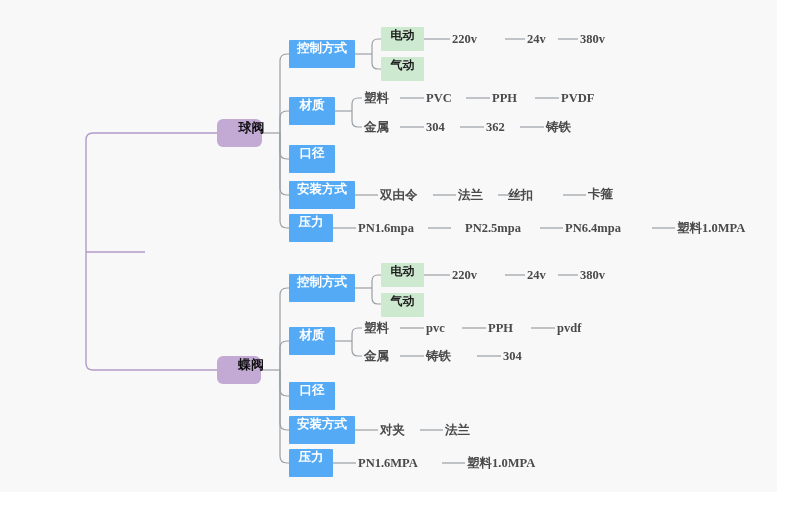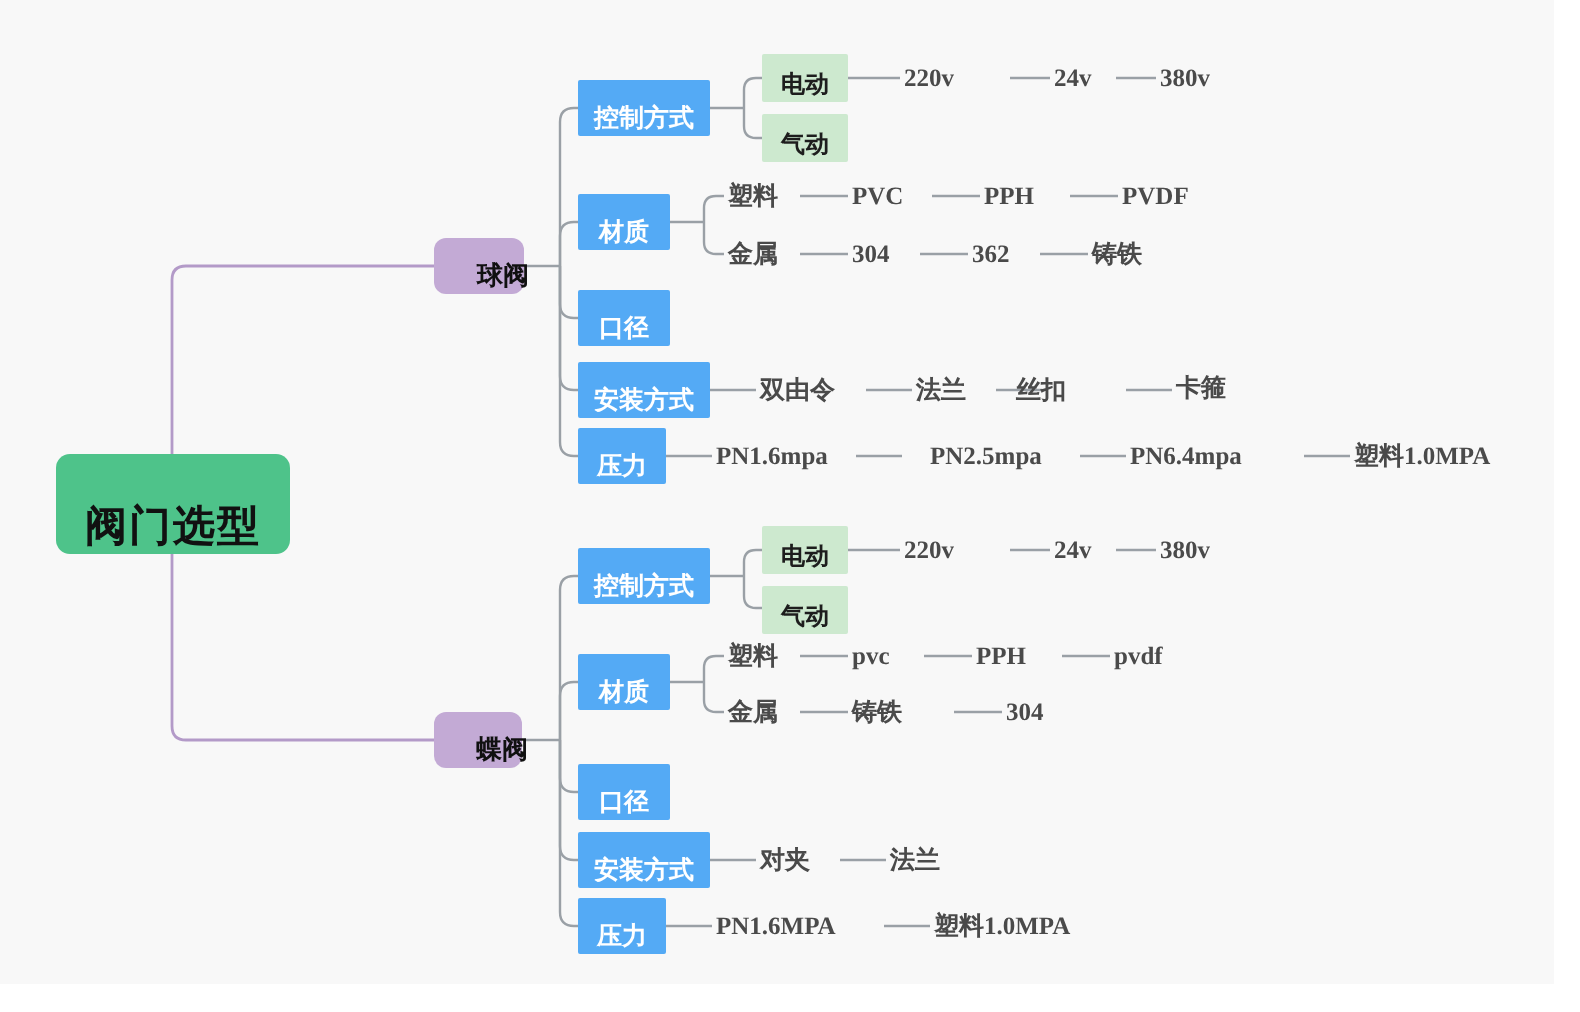--- a/index.html
+++ b/index.html
@@ -25,21 +25,21 @@
     left: 0;
     top: 0;
     width: 777px;
     height: 492px;
     pointer-events: none;
   }
   .node {
     position: absolute;
     box-sizing: border-box;
     display: flex;
-    align-items: flex-end;
+    align-items: flex-start;
     justify-content: center;
     white-space: nowrap;
     color: #1b1b1b;
   }
   .node-root {
     background: #4ec38a;
     border-radius: 7px;
     font-size: 21px;
     font-weight: bold;
     letter-spacing: 1px;
@@ -147,23 +147,20 @@
     <path d="M400 356 H424" stroke="#9aa0a6" stroke-width="1.2" fill="none"></path>
     <path d="M477 356 H501" stroke="#9aa0a6" stroke-width="1.2" fill="none"></path>
 
     <path d="M355 430 H378" stroke="#9aa0a6" stroke-width="1.2" fill="none"></path>
     <path d="M420 430 H443" stroke="#9aa0a6" stroke-width="1.2" fill="none"></path>
 
     <path d="M333 463 H356" stroke="#9aa0a6" stroke-width="1.2" fill="none"></path>
     <path d="M442 463 H465" stroke="#9aa0a6" stroke-width="1.2" fill="none"></path>
   </svg>
 
-  <div class="node node-root" style="left:28px; top:227px; width:117px; height:50px;">
-    <span>阀门选型</span>
-  </div>
 
   <div class="node node-branch" style="left:217px; top:119px; width:45px; height:28px;">
     <span>球阀</span>
   </div>
 
   <div class="node node-topic" style="left:289px; top:40px; width:66px; height:28px;">
     <span>控制方式</span>
   </div>
   <div class="node node-mode" style="left:381px; top:27px; width:43px; height:24px;">
     <span>电动</span>

